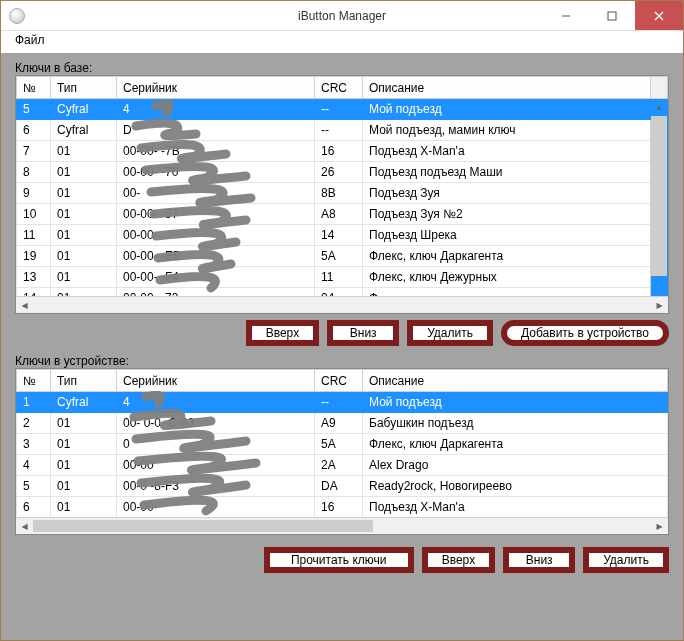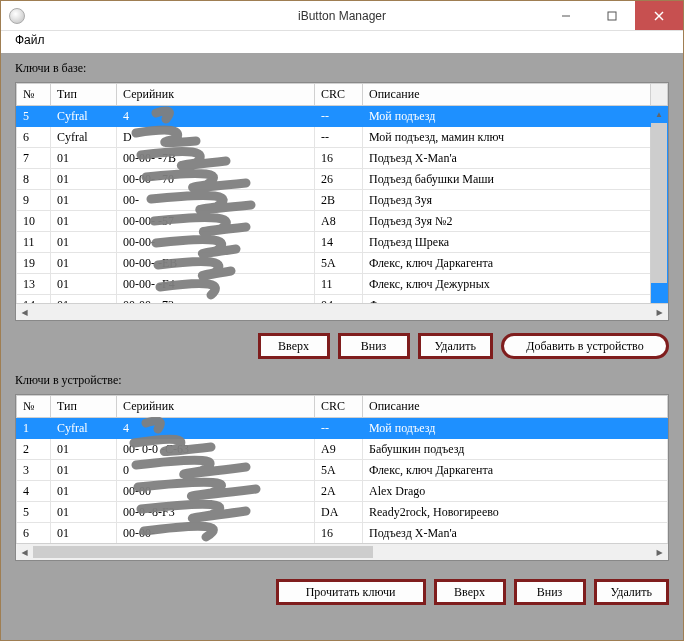--- a/index.html
+++ b/index.html
@@ -64,23 +64,21 @@
     padding: 0 6px;
     font-size: 12px;
     background: #fff;
   }
   .menu-item { padding: 2px 8px; }
   .content {
     flex: 1;
     padding: 4px 14px 14px 14px;
     display: flex;
     flex-direction: column;
-    gap: 6px;
     overflow: hidden;
-    font-family: Liberation Serif, serif;
   }
   .section-label {
     font-size: 12px;
     padding-top: 4px;
   }
   .table-wrap {
     border: 1px solid #888;
     position: relative;
     background: #fff;
   }
@@ -167,21 +165,21 @@
   .btn-row.bottom {
     justify-content: flex-end;
     padding-top: 12px;
   }
   .btn-row.bottom .mid { display: flex; gap: 8px; }
   button.btn {
     font-family: inherit;
     font-size: 12px;
     height: 26px;
     background: #fdfdfd;
-    border: 3px solid #7f1d1d;
+    border: 6px solid #7f1d1d;
     padding: 0 14px;
     min-width: 72px;
   }
   button.btn.wide { min-width: 168px; border-radius: 13px; }
   button.btn.medium { min-width: 150px; }
   
   .scribble {
     position: absolute;
     pointer-events: none;
   }
@@ -276,27 +274,27 @@
                 <td>01</td>
                 <td>00-00-          -7B</td>
                 <td>16</td>
                 <td>Подъезд X-Man'а</td>
               </tr>
               <tr>
                 <td>8</td>
                 <td>01</td>
                 <td>00-00-         -70</td>
                 <td>26</td>
-                <td>Подъезд бабушки Маши</td>
+                <td>Подъезд подъезд Маши</td>
               </tr>
               <tr>
                 <td>9</td>
                 <td>01</td>
                 <td>00-               </td>
-                <td>2B</td>
+                <td>8B</td>
                 <td>Подъезд Зуя</td>
               </tr>
               <tr>
                 <td>10</td>
                 <td>01</td>
                 <td>00-00-        -57</td>
                 <td>A8</td>
                 <td>Подъезд Зуя №2</td>
               </tr>
               <tr>

